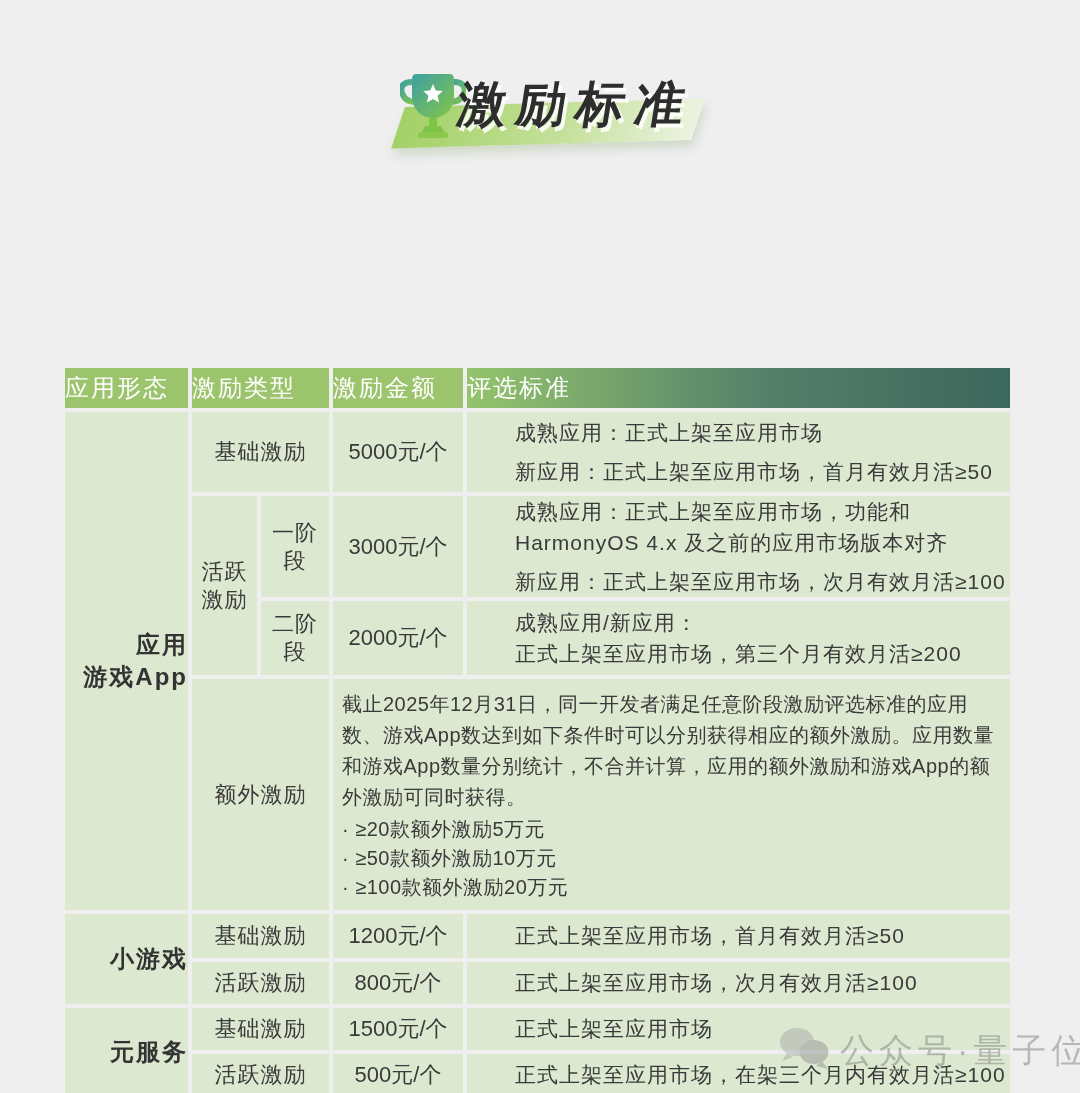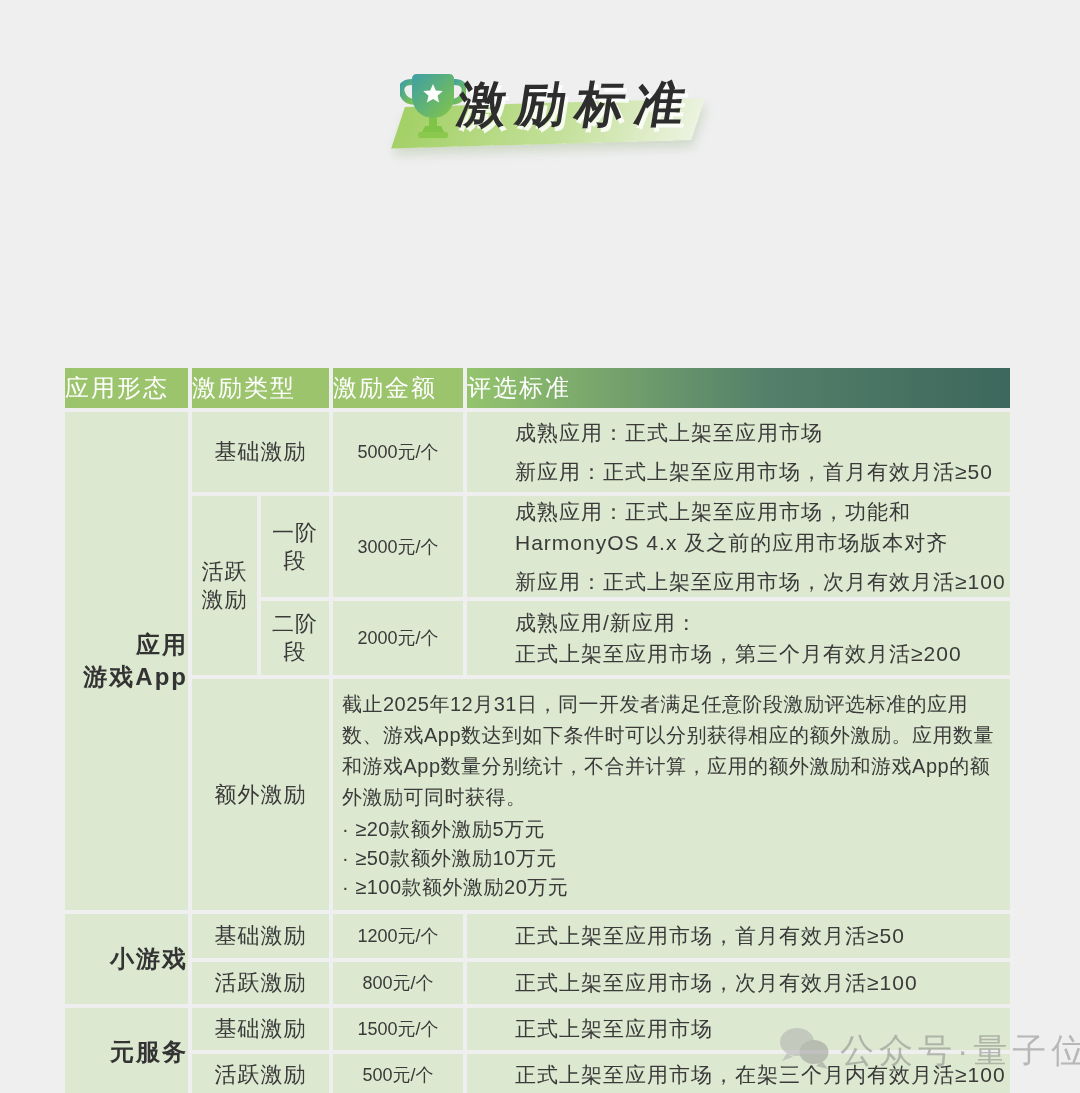--- a/index.html
+++ b/index.html
@@ -56,21 +56,21 @@
     text-align:left; height:40px;
   }
   td.hd-grad {
     background:linear-gradient(90deg, #94c46d 0%, #54806a 55%, #3c675c 100%);
   }
   td.form-label {
     font-size:24px; font-weight:bold; letter-spacing:2px;
     text-align:right; color:#333333; line-height:32px;
   }
   td.type { font-size:22px; text-align:center; letter-spacing:1px; line-height:28px; }
-  td.amount { font-size:18px; text-align:center; }
+  td.amount { font-size:22px; text-align:center; }
   td.criteria { font-size:21px; letter-spacing:1px; padding-left:48px; }
   .cl { line-height:31px; }
   .cl.gap { margin-top:8px; }
   td.extra-content {
     font-size:20px; letter-spacing:0.5px;
     padding:10px 12px 8px 9px; line-height:31px;
   }
   .extra-desc { margin-bottom:2px; }
   .bullet { line-height:29px; }
 

